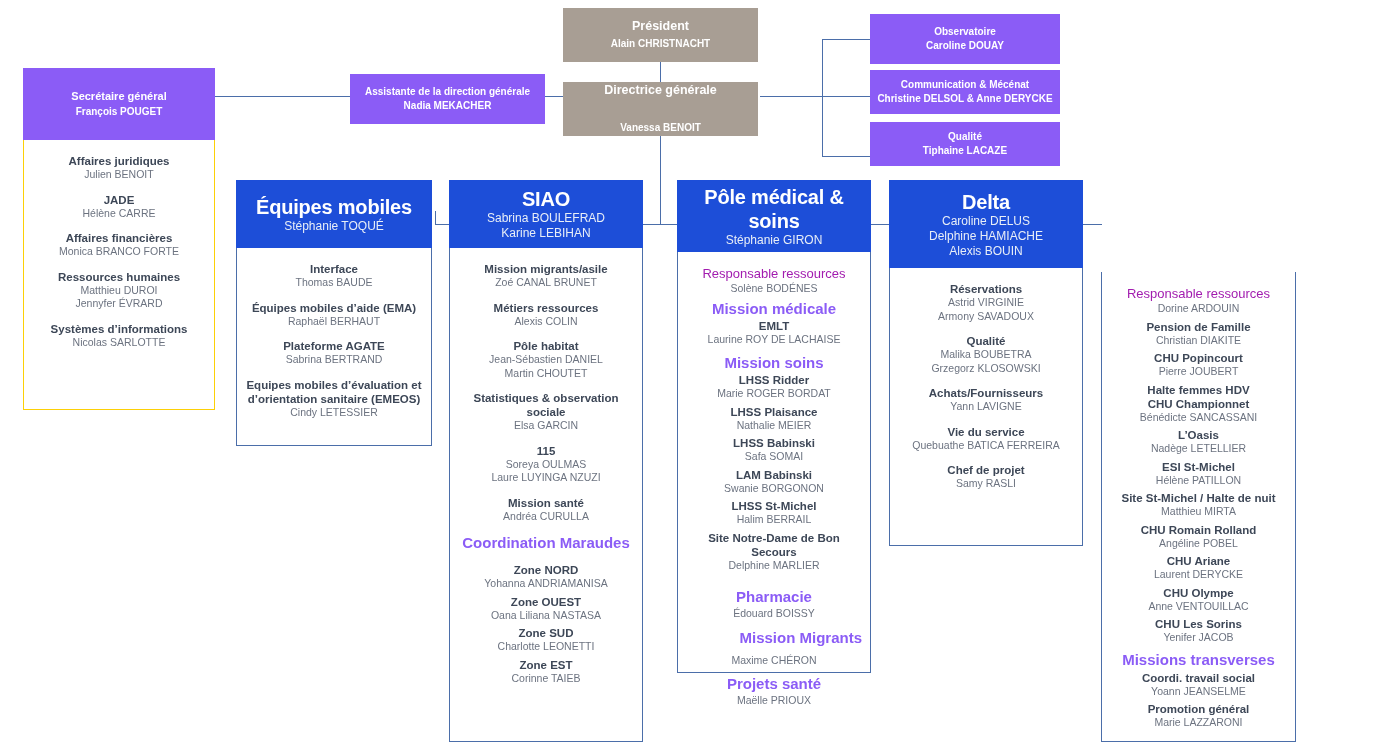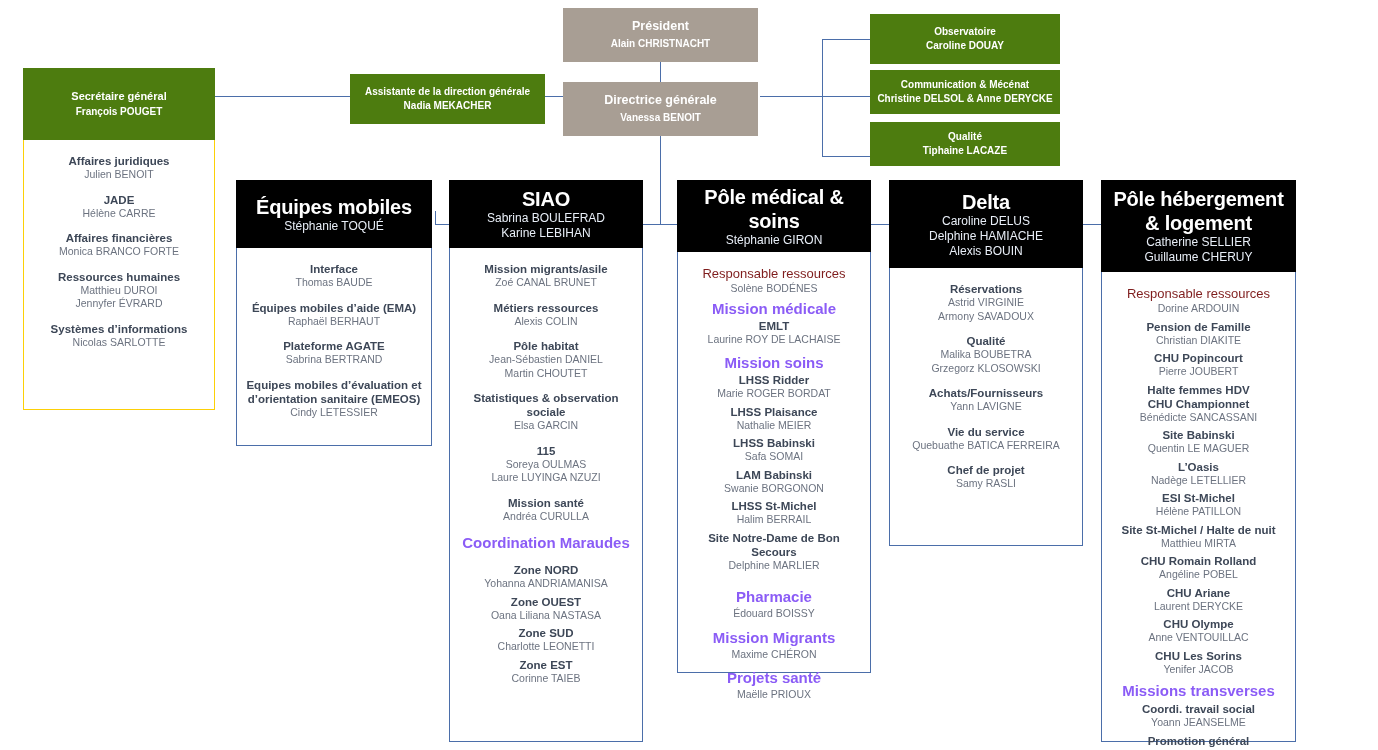--- a/index.html
+++ b/index.html
@@ -22,29 +22,29 @@
   }
   .hdr .t{font-weight:bold;}
   .hdr .s{font-weight:normal;}
 
   
   .grey{background:#a89e94;}
   .grey .t{font-size:12.5px;line-height:17px;}
   .grey .s{font-size:10px;line-height:17px;font-weight:bold;}
 
   
-  .yellow{background:#4d7c0f;}
+  .yellow{background:#8b5cf6;}
   .yellow .t{font-size:11px;line-height:15px;}
   .yellow .s{font-size:10px;line-height:15px;font-weight:bold;}
 
   .yellow-small .t{font-size:10px;line-height:14px;}
   .yellow-small .s{font-size:10px;line-height:14px;font-weight:bold;}
 
   
-  .blue{background:#000000;}
+  .blue{background:#1d4ed8;}
   .blue .t{font-size:20px;line-height:24px;letter-spacing:-0.2px;}
   .blue .s{font-size:12px;line-height:15px;color:#e8eef7;}
 
   
   .panel{
     position:absolute;box-sizing:border-box;
     background:#ffffff;
     border:1px solid #4b6ea9;
     border-top:none;
   }
@@ -53,21 +53,21 @@
   .body{
     padding:14px 8px 12px 8px;
     text-align:center;
     box-sizing:border-box;
   }
   .grp{margin-bottom:11px;}
   .grp:last-child{margin-bottom:0;}
   .ttl{font-weight:bold;color:#3d4757;font-size:11.5px;line-height:14px;}
   .nm{color:#6c7380;font-size:10.5px;line-height:13.5px;}
   .big{font-size:15px;line-height:18px;font-weight:bold;color:#8b5cf6;}
-  .plain{font-size:13px;line-height:16px;color:#7f1d1d;font-weight:normal;}
+  .plain{font-size:13px;line-height:16px;color:#a21caf;font-weight:normal;}
   .tight{margin-bottom:4px;}
 
   
   .ln{position:absolute;background:#4b6ea9;}
   .lnv{width:1px;}
   .lnh{height:1px;}
 </style>
 </head>
 <body>
 
@@ -84,21 +84,21 @@
   <div class="ln lnv" style="left:660px;top:136px;height:88px;"></div>
   <div class="ln lnh" style="left:435px;top:224px;width:226px;"></div>
   <div class="ln lnh" style="left:660px;top:224px;width:442px;"></div>
   <div class="ln lnv" style="left:435px;top:211px;height:14px;"></div>
 
   <div class="box hdr grey" style="left:563px;top:8px;width:195px;height:54px;">
     <div class="t">Président</div>
     <div class="s">Alain CHRISTNACHT</div>
   </div>
 
-  <div class="box hdr grey" style="left:563px;top:82px;width:195px;height:54px;">
+  <div class="box hdr grey" style="left:563px;top:82px;width:195px;height:54px;justify-content:space-between;">
     <div class="t">Directrice générale</div>
     <div class="s">Vanessa BENOIT</div>
   </div>
 
   <div class="box hdr yellow yellow-small" style="left:350px;top:74px;width:195px;height:50px;">
     <div class="t">Assistante de la direction générale</div>
     <div class="s">Nadia MEKACHER</div>
   </div>
 
   <div class="box hdr yellow yellow-small" style="left:870px;top:14px;width:190px;height:50px;">
@@ -324,21 +324,21 @@
             <div class="nm">Delphine MARLIER</div>
           </div>
         </div>
         <div style="margin-bottom: 8px;">
           <div class="grp big" style="margin-bottom: 1px;">Pharmacie</div>
           <div class="grp tight">
             <div class="nm">Édouard BOISSY</div>
           </div>
         </div>
         <div style="margin-bottom: 8px;">
-          <div class="grp big" style="margin-bottom: 1px;">Mission Migrants</div>
+          <div class="grp big" style="margin-bottom: 7px; text-align: right;">Mission Migrants</div>
           <div class="grp tight">
             <div class="nm">Maxime CHÉRON</div>
           </div>
         </div>
         <div style="margin-bottom: 8px;">
           <div class="grp big" style="margin-bottom: 1px;">Projets santé</div>
           <div class="grp tight">
             <div class="nm">Maëlle PRIOUX</div>
           </div>
         </div>
@@ -381,28 +381,20 @@
         </div>
         <div class="grp">
           <div>
             <div class="ttl">Chef de projet</div>
           </div>
           <div class="nm">Samy RASLI</div>
         </div>
       </div>
   </div>
 
-  <div class="box hdr blue" style="left:1101px;top:180px;width:195px;height:92px;">
-    <div class="t" id="hebg-title">
-        <div>Pôle hébergement</div>
-        <div>&amp; logement</div>
-      </div>
-    <div class="s">Catherine SELLIER</div>
-    <div class="s">Guillaume CHERUY</div>
-  </div>
   <div class="panel" style="left:1101px;top:272px;width:195px;height:470px;">
     <div class="body" id="col4-body">
         <div class="grp tight">
           <div>
             <div class="plain">Responsable ressources</div>
           </div>
           <div class="nm">Dorine ARDOUIN</div>
         </div>
         <div class="grp tight">
           <div>
@@ -418,26 +410,20 @@
         </div>
         <div class="grp tight">
           <div>
             <div class="ttl">Halte femmes HDV</div>
             <div class="ttl">CHU Championnet</div>
           </div>
           <div class="nm">Bénédicte SANCASSANI</div>
         </div>
         <div class="grp tight">
           <div>
-            <div class="ttl">Site Babinski</div>
-          </div>
-          <div class="nm">Quentin LE MAGUER</div>
-        </div>
-        <div class="grp tight">
-          <div>
             <div class="ttl">L’Oasis</div>
           </div>
           <div class="nm">Nadège LETELLIER</div>
         </div>
         <div class="grp tight">
           <div>
             <div class="ttl">ESI St-Michel</div>
           </div>
           <div class="nm">Hélène PATILLON</div>
         </div>

